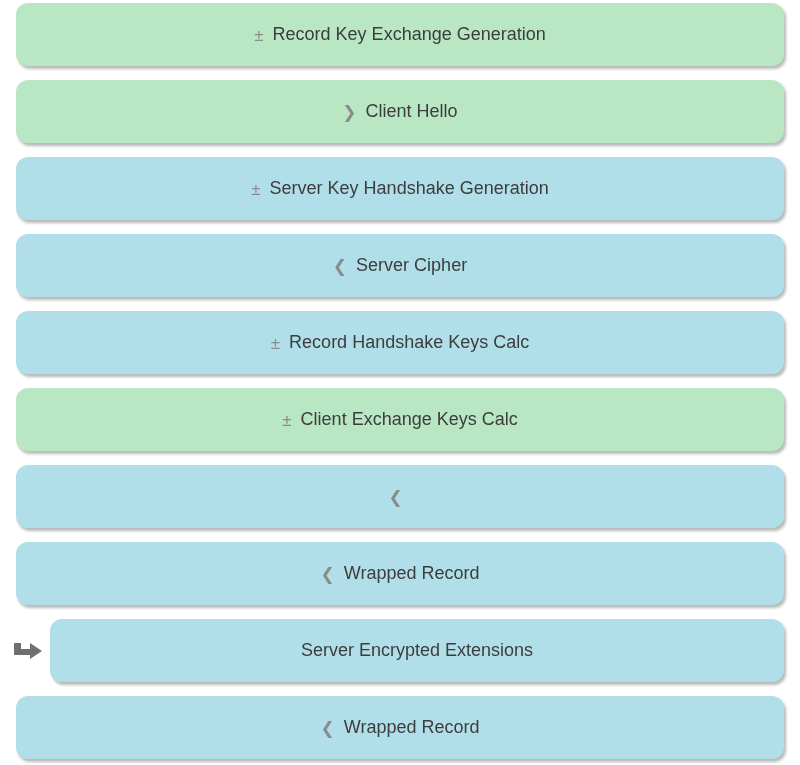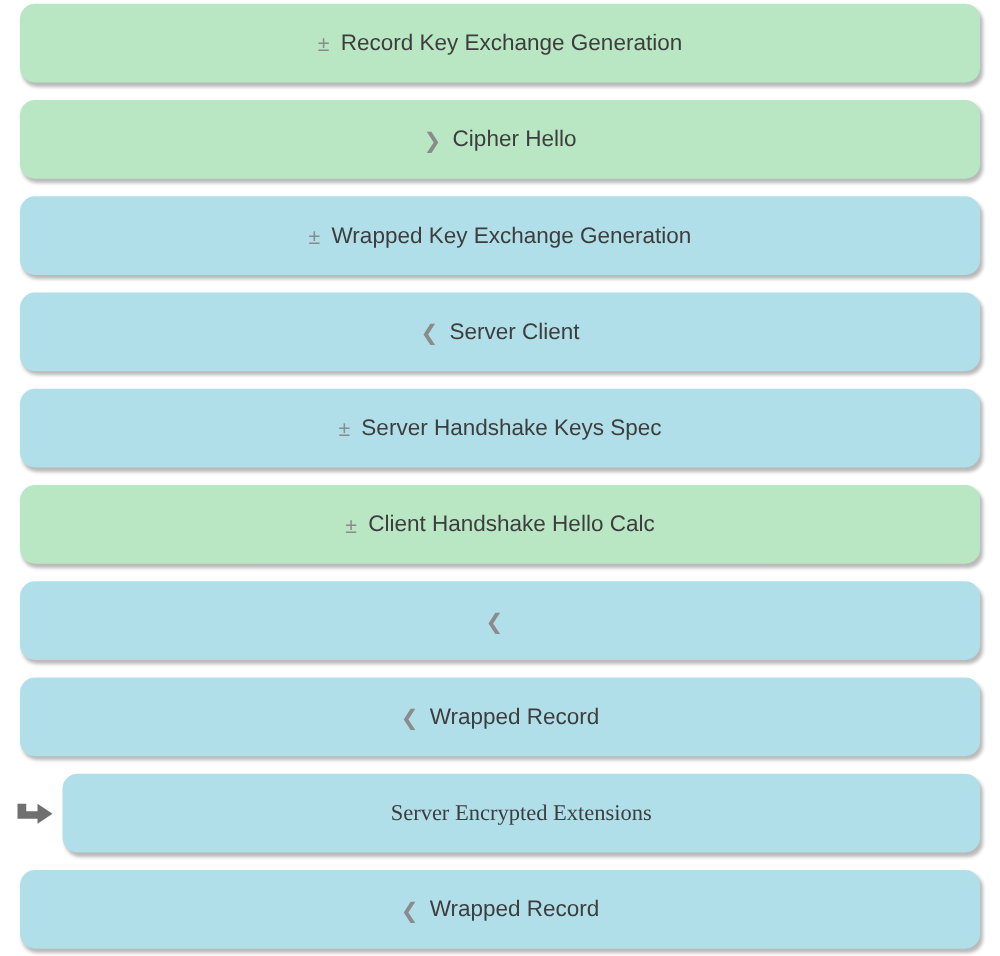--- a/index.html
+++ b/index.html
@@ -30,21 +30,21 @@
     align-items: center;
     justify-content: center;
     font-size: 18px;
     color: var(--text-color, #3d3d3d);
     box-shadow: 2px 3px 3px rgba(0, 0, 0, 0.28);
     cursor: pointer;
     box-sizing: border-box;
   }
   .bar.client { background: var(--client-bg, #b9e7c4); }
   .bar.server { background: var(--server-bg, #b0dfe9); }
-  .bar.indented { left: 50px; font-family: Liberation Serif, serif; }
+  .bar.indented { left: 50px; }
   .sym {
     color: var(--symbol-color, #8b8b8b);
     margin-right: 9px;
     font-size: 17px;
     line-height: 1;
     position: relative;
     top: 1px;
   }
   .pointer {
     position: absolute;
@@ -64,45 +64,45 @@
 <div id="flow">
     <div class="row">
       <div class="bar client">
         <span class="sym">±</span>
         <span class="label">Record Key Exchange Generation</span>
       </div>
     </div>
     <div class="row">
       <div class="bar client">
         <span class="sym">❯</span>
-        <span class="label">Cipher Hello</span>
+        <span class="label">Client Hello</span>
       </div>
     </div>
     <div class="row">
       <div class="bar server">
         <span class="sym">±</span>
-        <span class="label">Wrapped Key Exchange Generation</span>
+        <span class="label">Server Key Handshake Generation</span>
       </div>
     </div>
     <div class="row">
       <div class="bar server">
         <span class="sym">❮</span>
-        <span class="label">Server Client</span>
+        <span class="label">Server Cipher</span>
       </div>
     </div>
     <div class="row">
       <div class="bar server">
         <span class="sym">±</span>
-        <span class="label">Server Handshake Keys Spec</span>
+        <span class="label">Record Handshake Keys Calc</span>
       </div>
     </div>
     <div class="row">
       <div class="bar client">
         <span class="sym">±</span>
-        <span class="label">Client Handshake Hello Calc</span>
+        <span class="label">Client Exchange Keys Calc</span>
       </div>
     </div>
     <div class="row">
       <div class="bar server">
         <span class="sym">❮</span>
       </div>
     </div>
     <div class="row">
       <div class="bar server">
         <span class="sym">❮</span>

